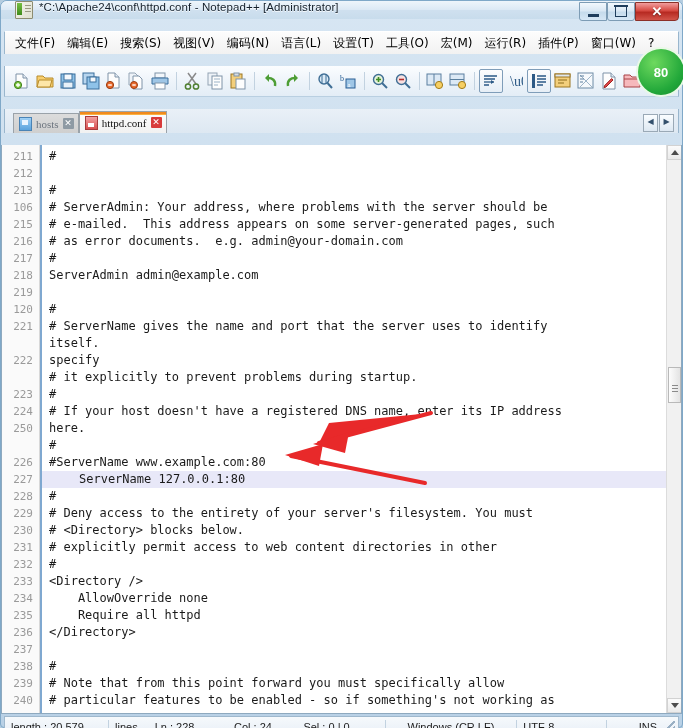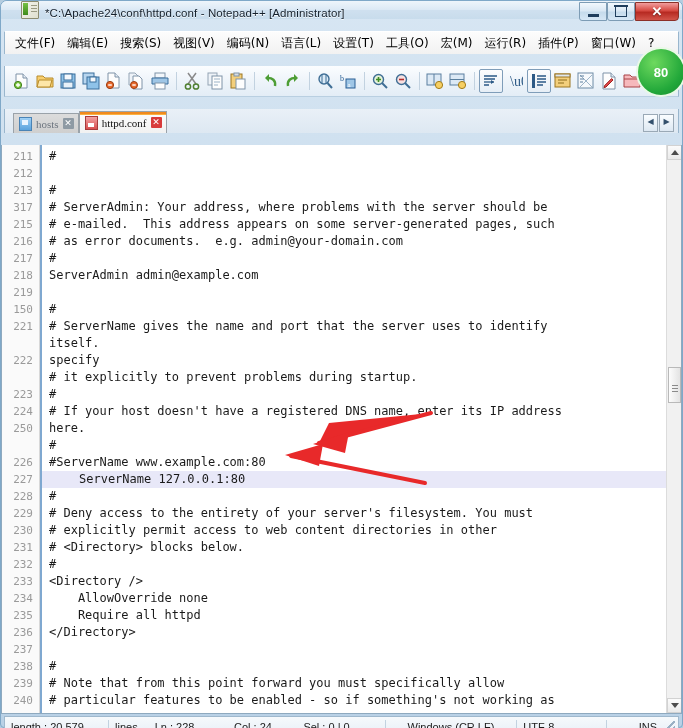--- a/index.html
+++ b/index.html
@@ -12,22 +12,22 @@
   #app{
     position:relative;width:683px;height:728px;box-sizing:border-box;
     background:linear-gradient(180deg,#d7e6f3 0%,#c3d8ea 55%,#b9d1e6 100%);
     border:1px solid #7fa8c8;border-radius:7px 7px 4px 4px;
     padding:0;
   }
 
   
   .titlebar{
     position:relative;height:18px;
-    display:flex;align-items:flex-end;
-    padding-left:20px;
+    display:flex;align-items:flex-start;
+    padding-left:14px;
     background:linear-gradient(180deg,#eef5fb 0%,#dce9f5 48%,#cfe0ef 52%,#c8dcec 100%);
     border-radius:6px 6px 0 0;
   }
   .app-icon{
     width:16px;height:16px;margin-right:6px;position:relative;flex:0 0 auto;
     background:linear-gradient(135deg,#f4f4ec 0%,#dfe0cf 100%);
     border:1px solid #8c8c70;border-radius:1px;
   }
   .app-icon:before{
     content:"";position:absolute;left:1px;top:1px;width:5px;height:12px;
@@ -455,27 +455,27 @@
       <div class="nv">◀</div>
       <div class="nv">▶</div>
     </div>
   </div>
 
   <div class="editorwrap">
     <div class="gutter" id="gutter">
         <div class="ln">211</div>
         <div class="ln">212</div>
         <div class="ln">213</div>
-        <div class="ln">317</div>
+        <div class="ln">106</div>
         <div class="ln">215</div>
         <div class="ln">216</div>
         <div class="ln">217</div>
         <div class="ln">218</div>
         <div class="ln">219</div>
-        <div class="ln">150</div>
+        <div class="ln">120</div>
         <div class="ln">221</div>
         <div class="ln blank">&nbsp;</div>
         <div class="ln">222</div>
         <div class="ln blank">&nbsp;</div>
         <div class="ln">223</div>
         <div class="ln">224</div>
         <div class="ln">250</div>
         <div class="ln blank">&nbsp;</div>
         <div class="ln">226</div>
         <div class="ln">227</div>
@@ -510,22 +510,22 @@
         <div class="cline">specify</div>
         <div class="cline"># it explicitly to prevent problems during startup.</div>
         <div class="cline">#</div>
         <div class="cline"># If your host doesn't have a registered DNS name, enter its IP address</div>
         <div class="cline">here.</div>
         <div class="cline">#</div>
         <div class="cline">#ServerName www.example.com:80</div>
         <div class="cline current">ServerName 127.0.0.1:80</div>
         <div class="cline">#</div>
         <div class="cline"># Deny access to the entirety of your server's filesystem. You must</div>
+        <div class="cline"># &lt;Directory&gt; blocks below.</div>
         <div class="cline"># explicitly permit access to web content directories in other</div>
-        <div class="cline"># &lt;Directory&gt; blocks below.</div>
         <div class="cline">#</div>
         <div class="cline">&lt;Directory /&gt;</div>
         <div class="cline">    AllowOverride none</div>
         <div class="cline">    Require all httpd</div>
         <div class="cline">&lt;/Directory&gt;</div>
         <div class="cline">&nbsp;</div>
         <div class="cline">#</div>
         <div class="cline"># Note that from this point forward you must specifically allow</div>
         <div class="cline"># particular features to be enabled - so if something's not working as</div>
       </div>

